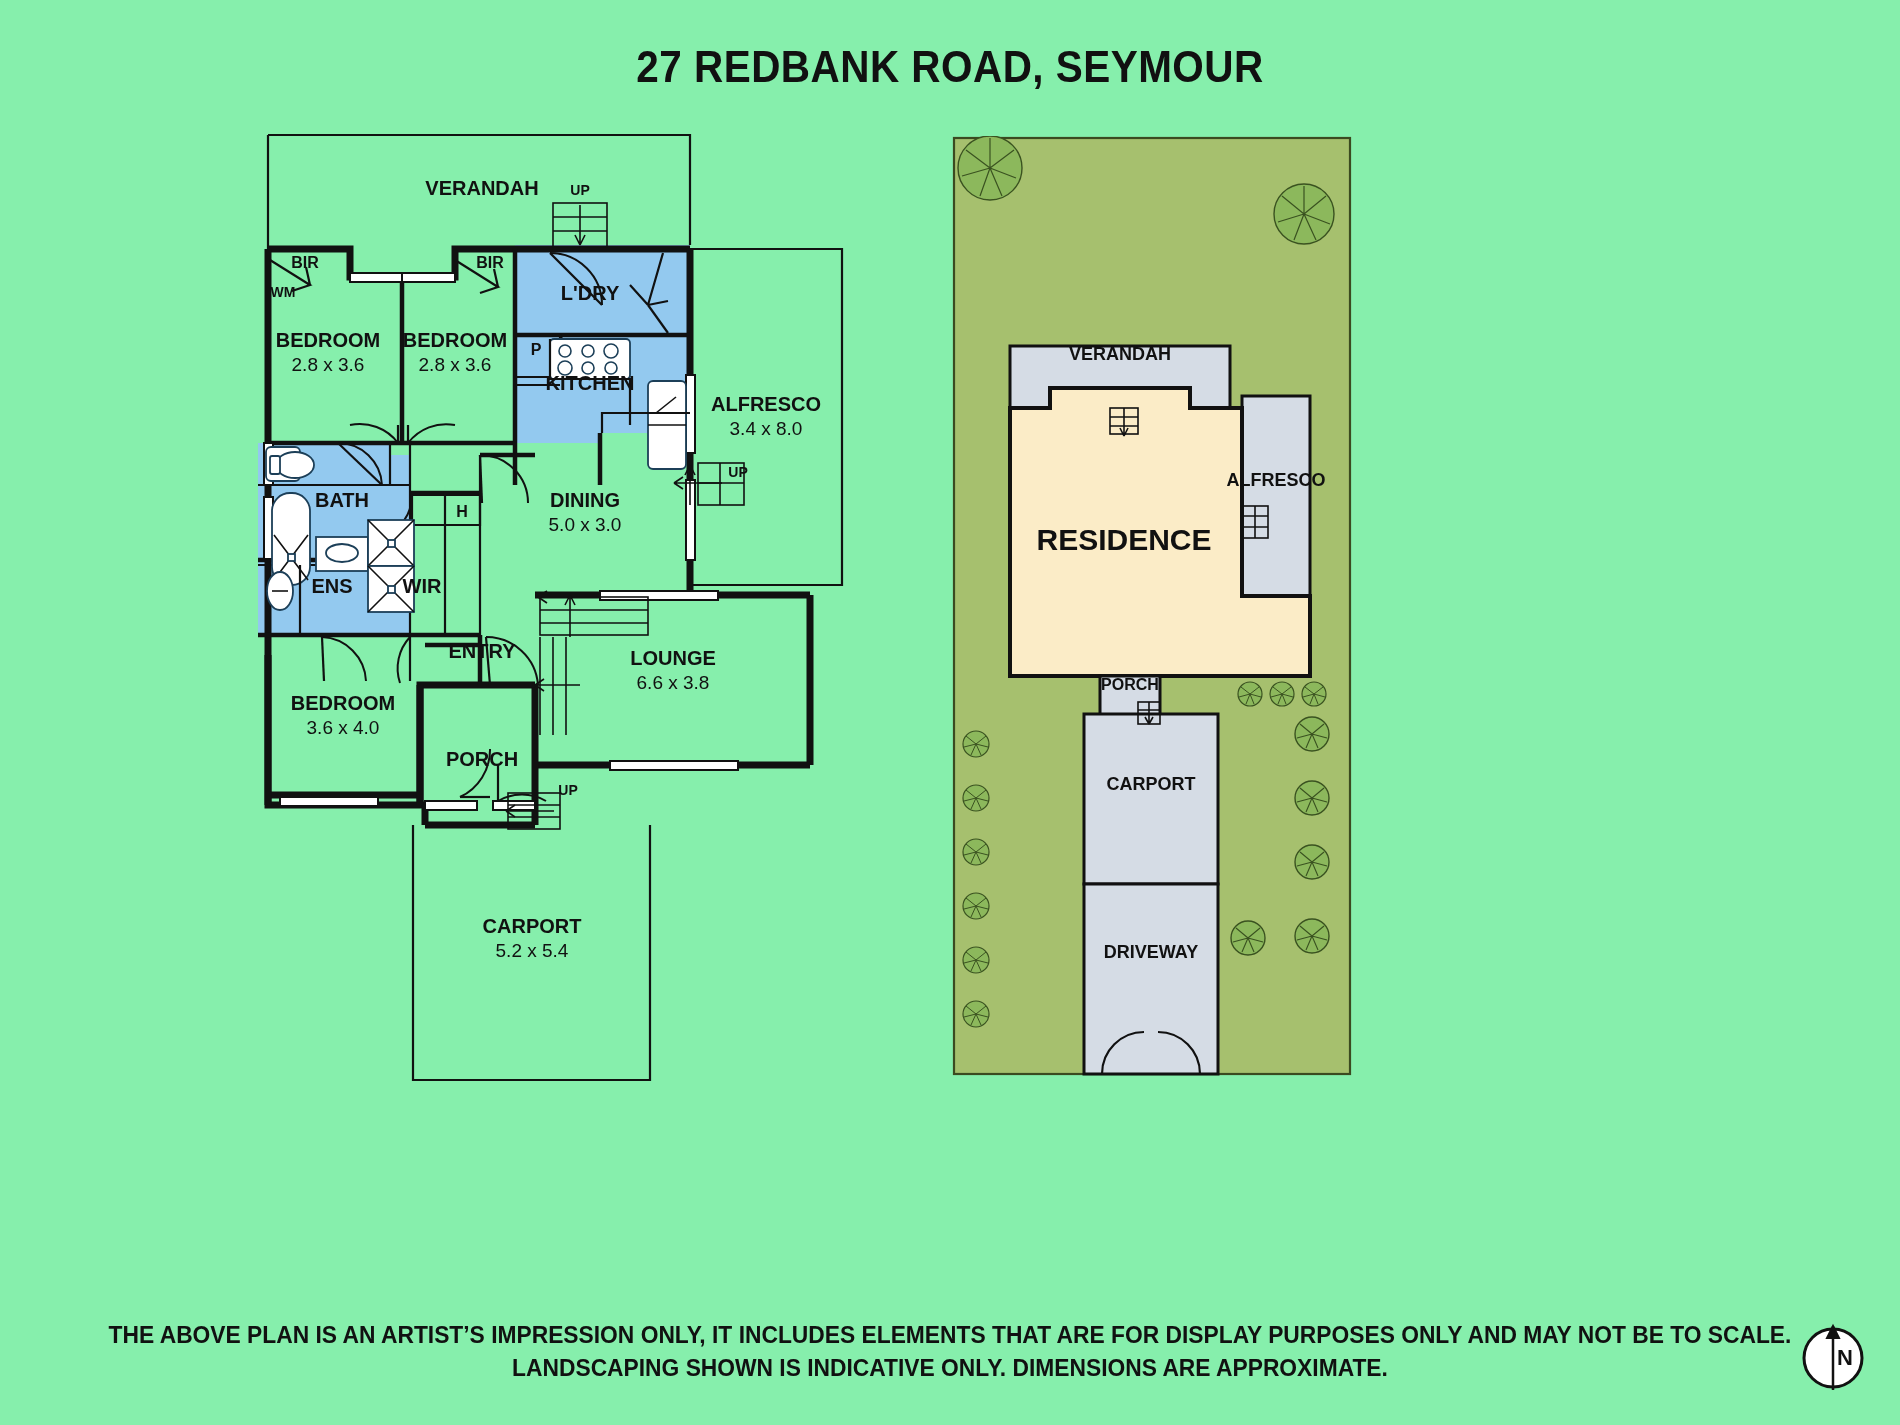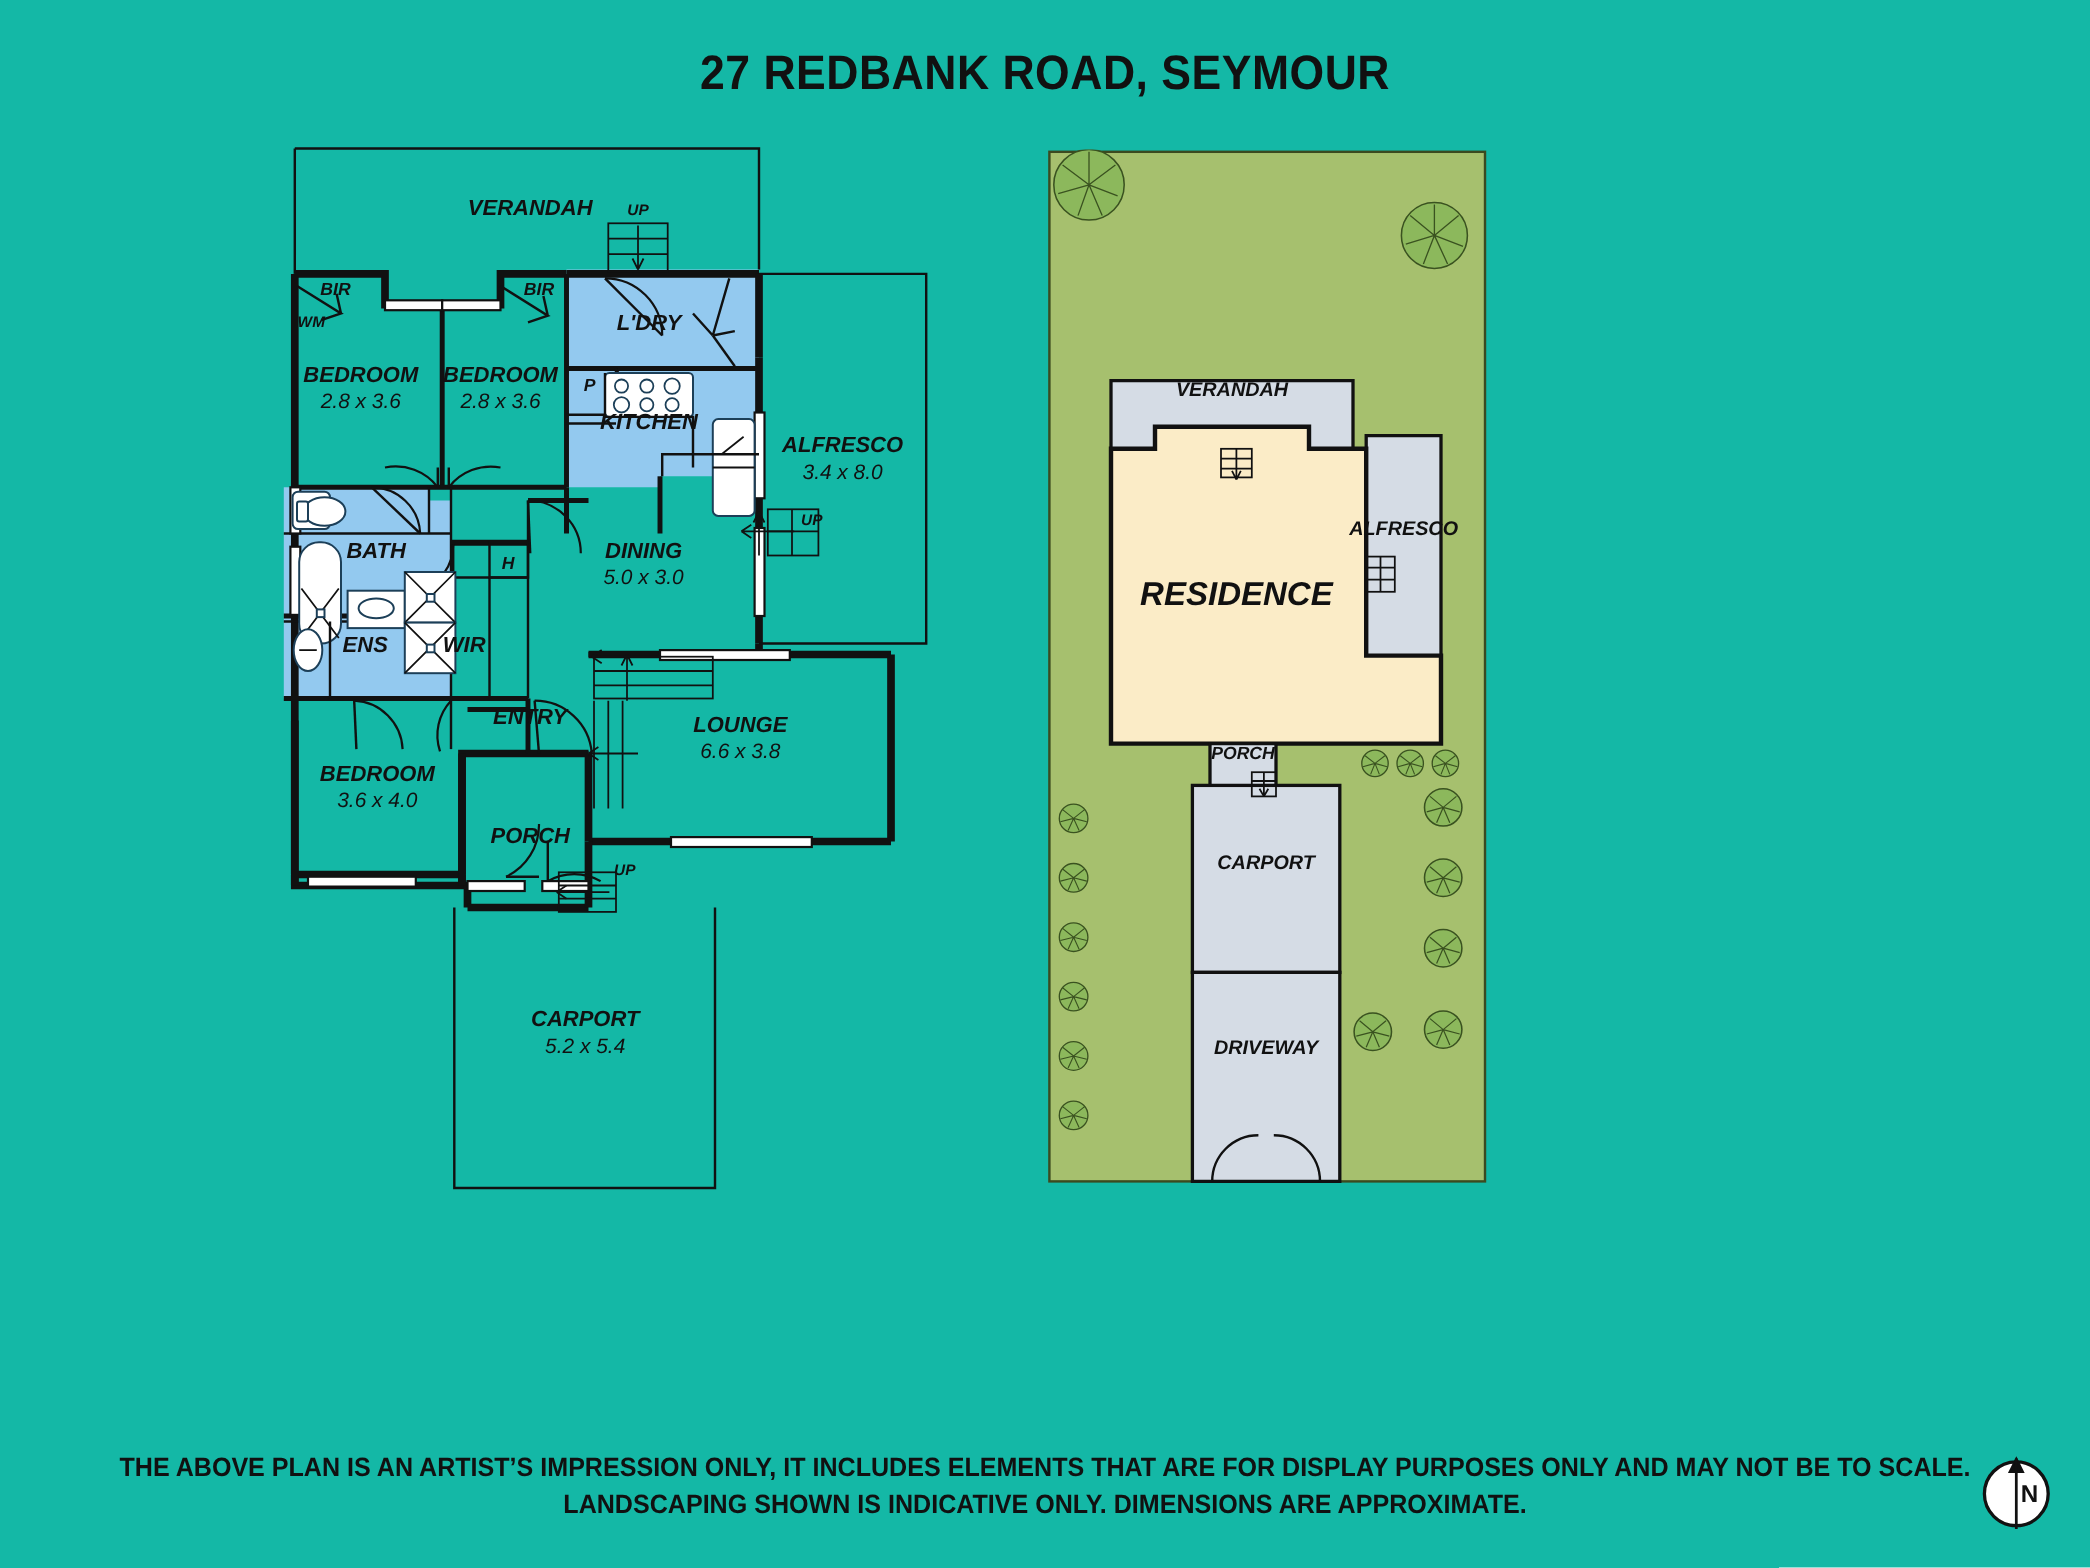--- a/index.html
+++ b/index.html
@@ -5,21 +5,21 @@
   * { box-sizing: border-box; }
   html, body {
     margin: 0; padding: 0;
     background: #ffffff;
     font-family: "Liberation Sans", sans-serif;
   }
   #page {
     position: relative;
     width: 1900px;
     height: 1425px;
-    background: #14b8a6;
+    background: #86efac;
     overflow: hidden;
   }
   
   #title {
     position: absolute;
     left: 0; top: 42px;
     width: 1900px;
     text-align: center;
     font-family: "Liberation Sans Narrow", "Liberation Sans", sans-serif;
     font-weight: bold;
@@ -42,21 +42,21 @@
     transform: scaleX(0.95);
   }
   #footer div { white-space: nowrap; }
   
   #compass {
     position: absolute;
     left: 1795px; top: 1320px;
     width: 76px; height: 76px;
   }
   
-  .planwrap { position: absolute; font-style: italic; }
+  .planwrap { position: absolute; }
   .svgplan { display: block; }
   .lbl {
     font-family: "Liberation Sans Narrow", "Liberation Sans", sans-serif;
     font-weight: bold;
     fill: #111111;
     text-anchor: middle;
   }
   .lbl-room { font-size: 20px; }
   .lbl-dim  { font-size: 19px; font-weight: normal; }
   .lbl-sm   { font-size: 16px; }

